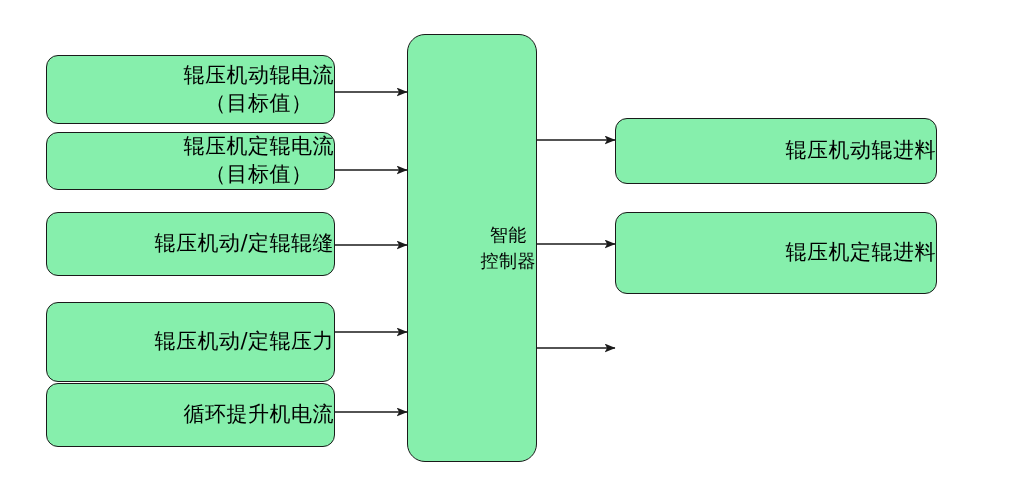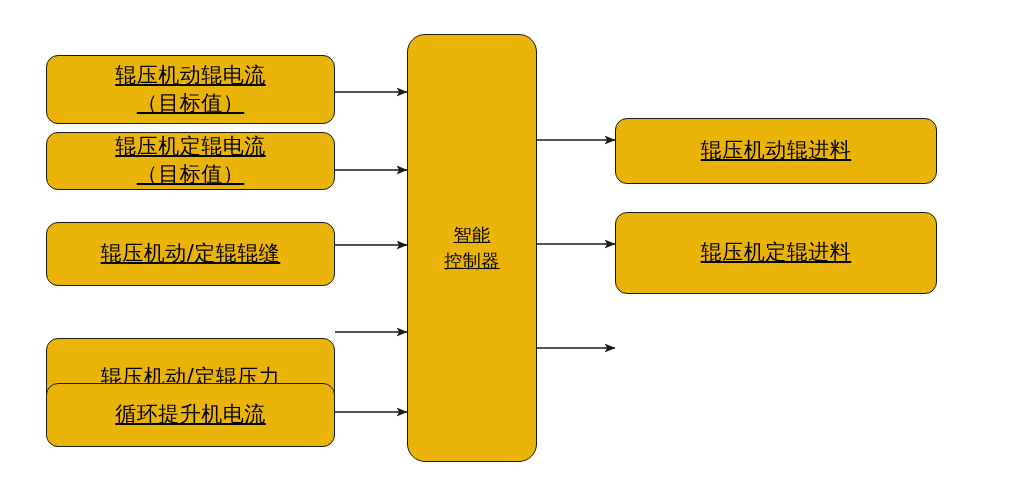--- a/index.html
+++ b/index.html
@@ -16,26 +16,25 @@
     width: 1031px;
     height: 493px;
     background: #ffffff;
     overflow: hidden;
   }
   .node-box {
     position: absolute;
     box-sizing: border-box;
     border: 1.6px solid #1a1a1a;
     border-radius: 12px;
-    background: #eab308;
+    background: #86efac;
     display: flex;
     align-items: center;
-    justify-content: center;
+    justify-content: flex-end;
     text-align: center;
-    text-decoration: underline;
   }
   .node-label {
     font-size: 21px;
     line-height: 1.32;
     color: #000000;
     letter-spacing: 0.5px;
     white-space: pre-line;
     font-weight: 400;
   }
   .controller-box {
@@ -78,24 +77,24 @@
   </svg>
 
   <div class="node-box input-box" style="left: 46px; top: 55px; width: 289px; height: 69px;">
     <span class="node-label">辊压机动辊电流
 （目标值）</span>
   </div>
   <div class="node-box input-box" style="left: 46px; top: 132px; width: 289px; height: 58px;">
     <span class="node-label">辊压机定辊电流
 （目标值）</span>
   </div>
-  <div class="node-box input-box" style="left: 46px; top: 222px; width: 289px; height: 64px;">
+  <div class="node-box input-box" style="left: 46px; top: 212px; width: 289px; height: 64px;">
     <span class="node-label">辊压机动/定辊辊缝</span>
   </div>
-  <div class="node-box input-box" style="left: 46px; top: 302px; width: 289px; height: 80px; margin-top: 36px;">
+  <div class="node-box input-box" style="left: 46px; top: 302px; width: 289px; height: 80px;">
     <span class="node-label">辊压机动/定辊压力</span>
   </div>
   <div class="node-box input-box" style="left: 46px; top: 383px; width: 289px; height: 64px;">
     <span class="node-label">循环提升机电流</span>
   </div>
 
   <div class="node-box controller-box" style="left: 407px; top: 34px; width: 130px; height: 428px;">
     <span class="node-label">智能
 控制器</span>
   </div>

